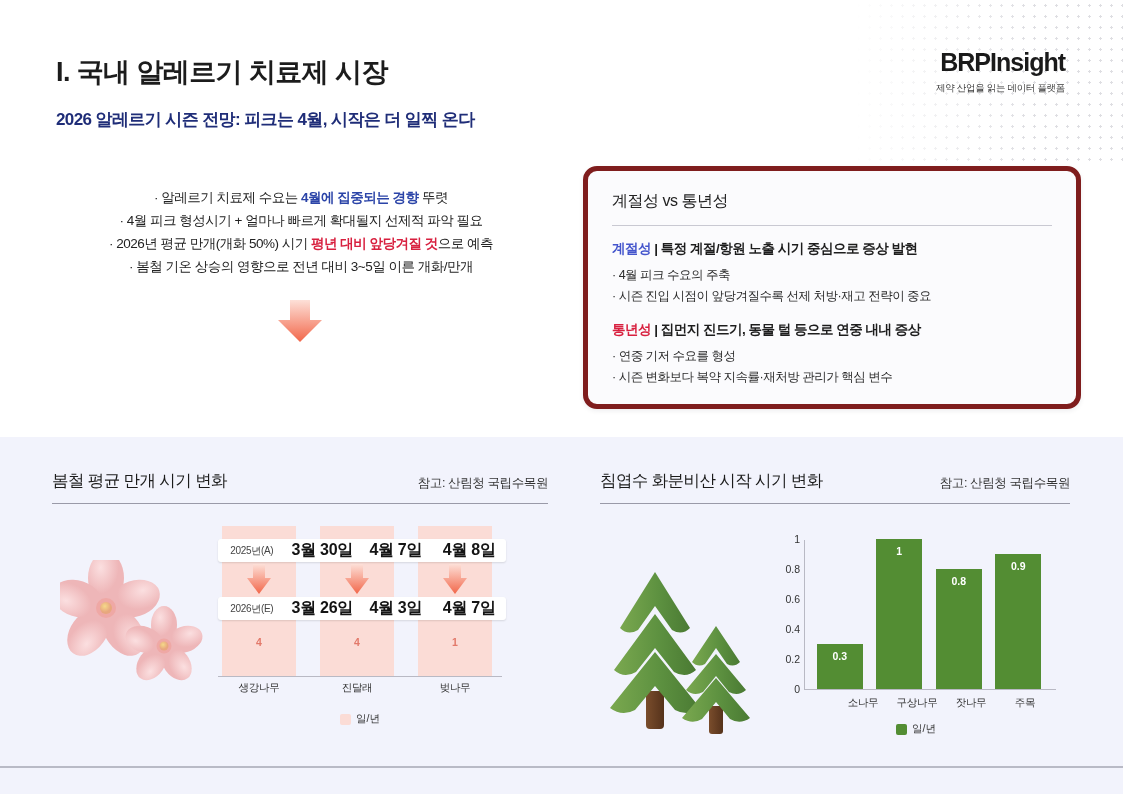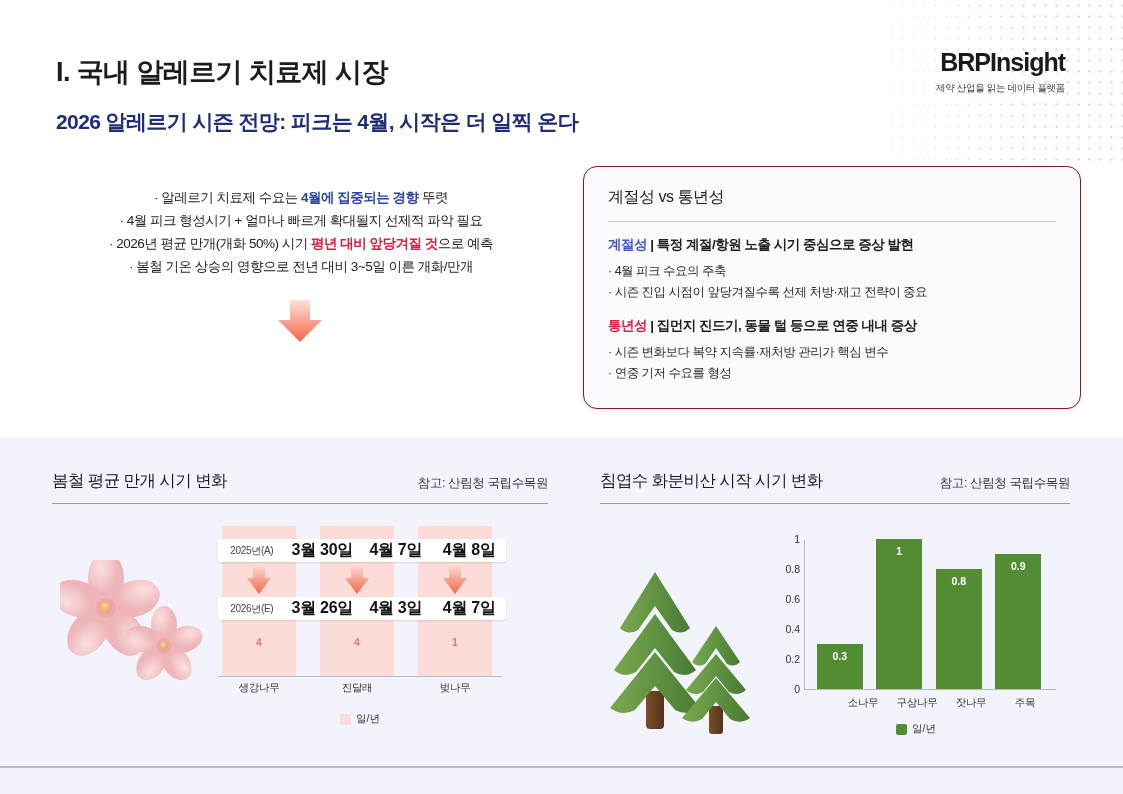--- a/index.html
+++ b/index.html
@@ -22,21 +22,21 @@
     pointer-events: none;
   }
 
   
   .h1 {
     position: absolute; left: 56px; top: 54px;
     font-size: 27px; font-weight: 700; color: #1c1c1c; letter-spacing: -.6px;
   }
   .h2 {
     position: absolute; left: 56px; top: 108px;
-    font-size: 21px; font-weight: 700; color: #1f2d78; letter-spacing: -.6px;
+    font-size: 17px; font-weight: 700; color: #1f2d78; letter-spacing: -.6px;
   }
   .logo {
     position: absolute; right: 58px; top: 48px; text-align: right;
   }
   .logo-main { font-size: 25px; font-weight: 800; color: #1a1a1a; letter-spacing: -1px; }
   .logo-main .thin { font-weight: 600; }
   .logo-sub { font-size: 9.5px; color: #3a3a3a; margin-top: 5px; letter-spacing: -.3px; }
 
   
   .bullets {
@@ -56,21 +56,21 @@
   }
   .conclusion {
     position: absolute; left: 56px; top: 348px; width: 490px; text-align: center;
   }
   .conclusion .l1 { font-size: 14px; color: #222; line-height: 26px; letter-spacing: -.5px; }
   .conclusion .l2 { font-size: 14px; color: #222; line-height: 26px; letter-spacing: -.5px; }
 
   
   .card {
     position: absolute; left: 583px; top: 166px; width: 498px; height: 243px;
-    background: #fbfbfd; border: 1px solid #7f1d1d; border-radius: 14px;
+    background: #fbfbfd; border: 5px solid #7f1d1d; border-radius: 14px;
     box-shadow: 0 2px 5px rgba(20,20,40,.07);
     padding: 20px 24px 0 24px;
   }
   .card-title { font-size: 16px; color: #222; letter-spacing: -.5px; }
   .card-rule { height: 1px; background: #c9c9d2; margin: 13px 0 14px 0; }
   .blk-head { font-size: 13.5px; font-weight: 700; color: #1d1d1d; letter-spacing: -.5px; margin-bottom: 7px; }
   .blk-head .k-blue { color: #4455cc; }
   .blk-head .k-red  { color: #d8203f; }
   .blk-line { font-size: 12.5px; color: #2c2c2c; line-height: 21px; letter-spacing: -.5px; }
   .blk-gap { height: 14px; }
@@ -173,22 +173,22 @@
     <div class="card-title">계절성 vs 통년성</div>
     <div class="card-rule"></div>
 
     <div class="blk-head"><span class="k-blue">계절성</span><span> | </span><span>특정 계절/항원 노출 시기 중심으로 증상 발현</span></div>
     <div class="blk-line">· 4월 피크 수요의 주축</div>
     <div class="blk-line">· 시즌 진입 시점이 앞당겨질수록 선제 처방·재고 전략이 중요</div>
 
     <div class="blk-gap"></div>
 
     <div class="blk-head"><span class="k-red">통년성</span><span> | </span><span>집먼지 진드기, 동물 털 등으로 연중 내내 증상</span></div>
+    <div class="blk-line">· 연중 기저 수요를 형성</div>
     <div class="blk-line">· 시즌 변화보다 복약 지속률·재처방 관리가 핵심 변수</div>
-    <div class="blk-line">· 연중 기저 수요를 형성</div>
   </div>
 
   <div class="band"></div>
   <div class="band-rule"></div>
   <div class="band-foot"></div>
 
   <div class="panel" id="panel-left">
     <div class="panel-head">
       <div class="panel-title">봄철 평균 만개 시기 변화</div>
       <div class="panel-src">참고: 산림청 국립수목원</div>

